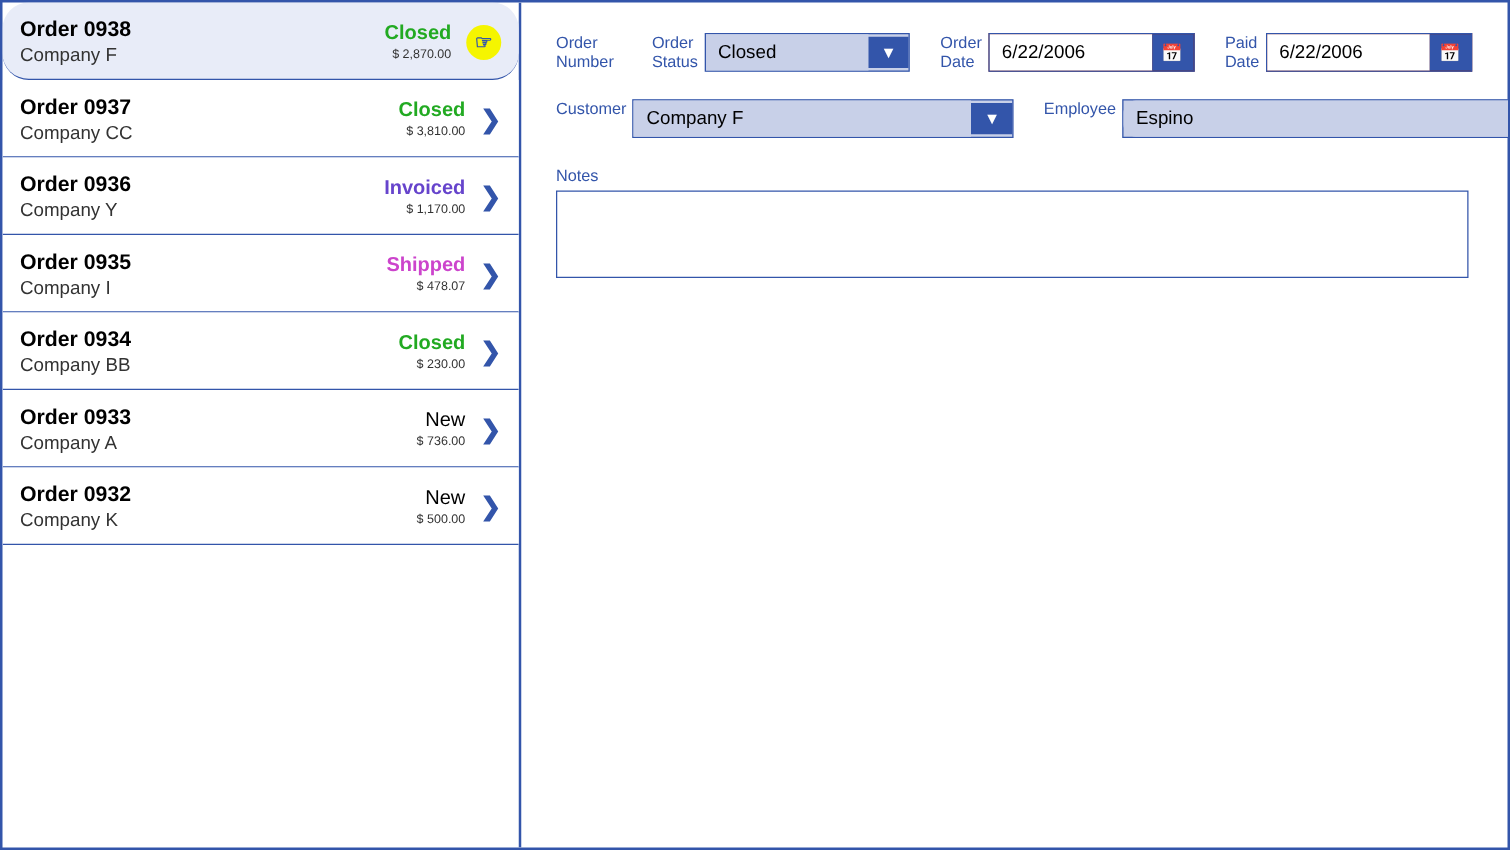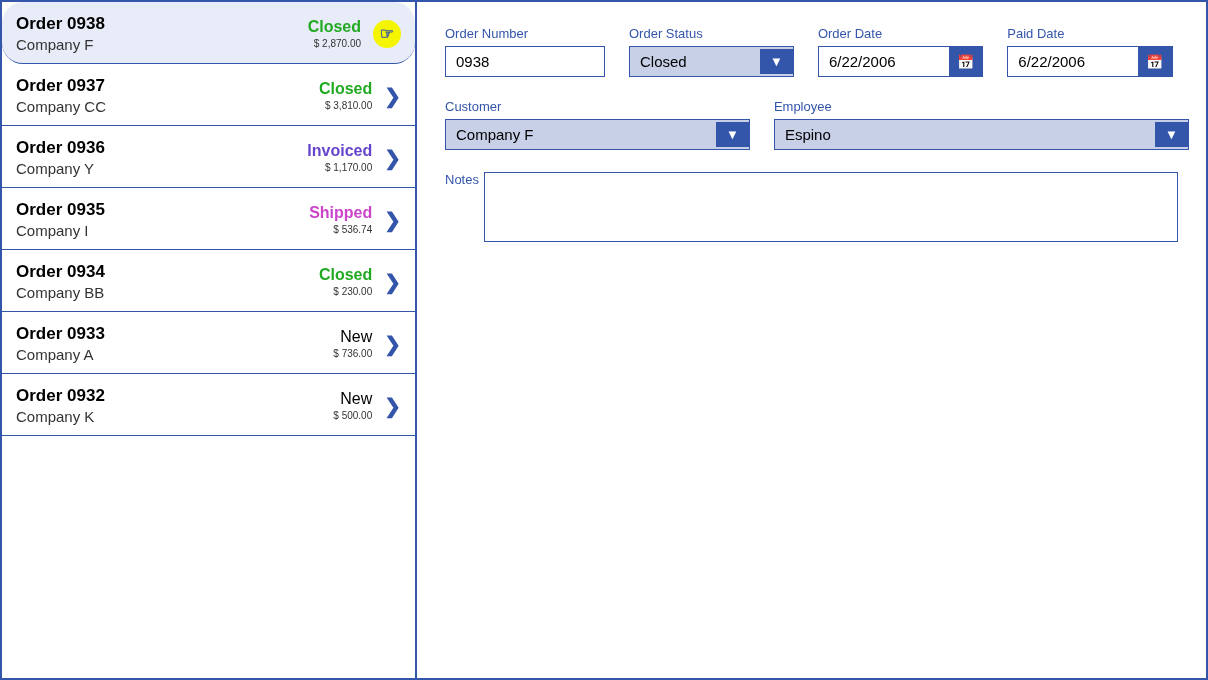--- a/index.html
+++ b/index.html
@@ -107,21 +107,21 @@
     }
 
     .form-row {
       display: flex;
       gap: 24px;
       margin-bottom: 22px;
     }
 
     .form-group {
       display: flex;
-      flex-direction: column;
+      flex-direction: row;
       gap: 5px;
     }
 
     .form-label {
       font-size: 13px;
       color: #3355aa;
       font-weight: normal;
     }
 
     .form-input {
@@ -198,21 +198,21 @@
       align-items: center;
       justify-content: center;
     }
 
     .status-select { width: 130px; }
     .customer-select { width: 270px; }
     .employee-select { width: 380px; border-radius: 10px; }
 
     .notes-group {
       display: flex;
-      flex-direction: row;
+      flex-direction: column;
       gap: 5px;
       margin-top: 7px;
     }
 
     .notes-textarea {
       border: 1.5px solid #3355aa;
       width: 730px;
       height: 70px;
       padding: 6px 10px;
       font-size: 14px;
@@ -267,21 +267,21 @@
           </div>
           <span class="chevron-icon">❯</span>
         </div>
         <div class="order-item">
           <div class="order-info">
             <div class="order-title">Order 0935</div>
             <div class="order-company">Company I</div>
           </div>
           <div class="order-right">
             <div class="order-status status-shipped">Shipped</div>
-            <div class="order-amount">$ 536.74</div>
+            <div class="order-amount">$ 478.07</div>
           </div>
           <span class="chevron-icon">❯</span>
         </div>
         <div class="order-item">
           <div class="order-info">
             <div class="order-title">Order 0934</div>
             <div class="order-company">Company BB</div>
           </div>
           <div class="order-right">
             <div class="order-status status-closed">Closed</div>
@@ -311,21 +311,20 @@
           </div>
           <span class="chevron-icon">❯</span>
         </div>
       </div>
 
     <div class="detail-panel">
 
       <div class="form-row">
         <div class="form-group">
           <span class="form-label">Order Number</span>
-          <input class="form-input order-number-input" type="text" value="0938" style="">
         </div>
 
         <div class="form-group">
           <span class="form-label">Order Status</span>
           <div class="select-wrapper">
             <select class="select-input status-select">
               <option>New</option>
               <option>Invoiced</option>
               <option>Shipped</option>
               <option selected="">Closed</option>

